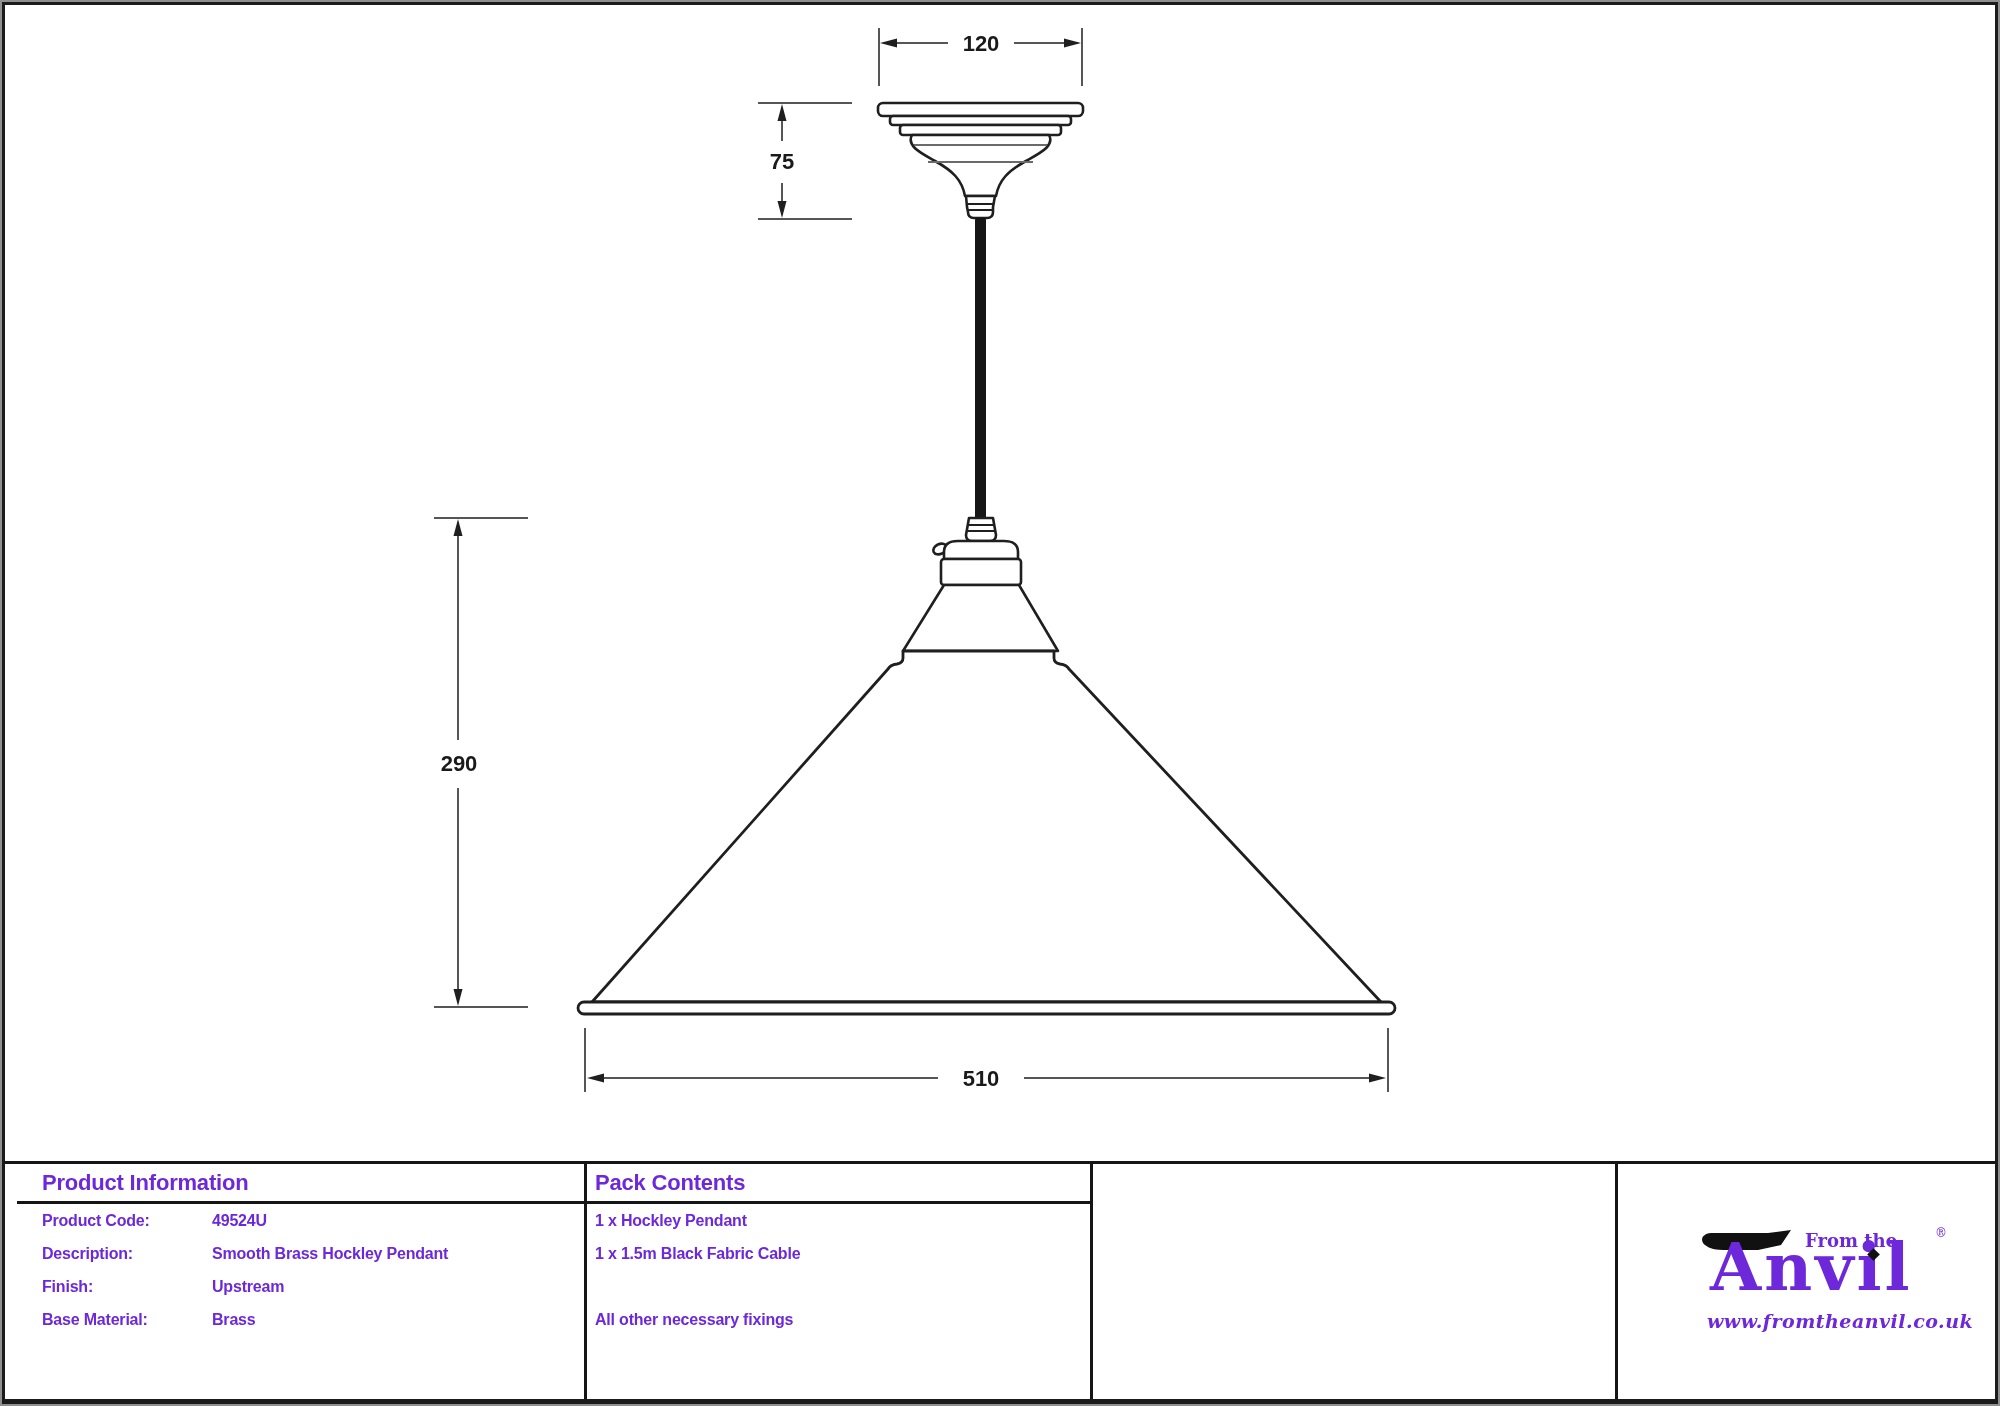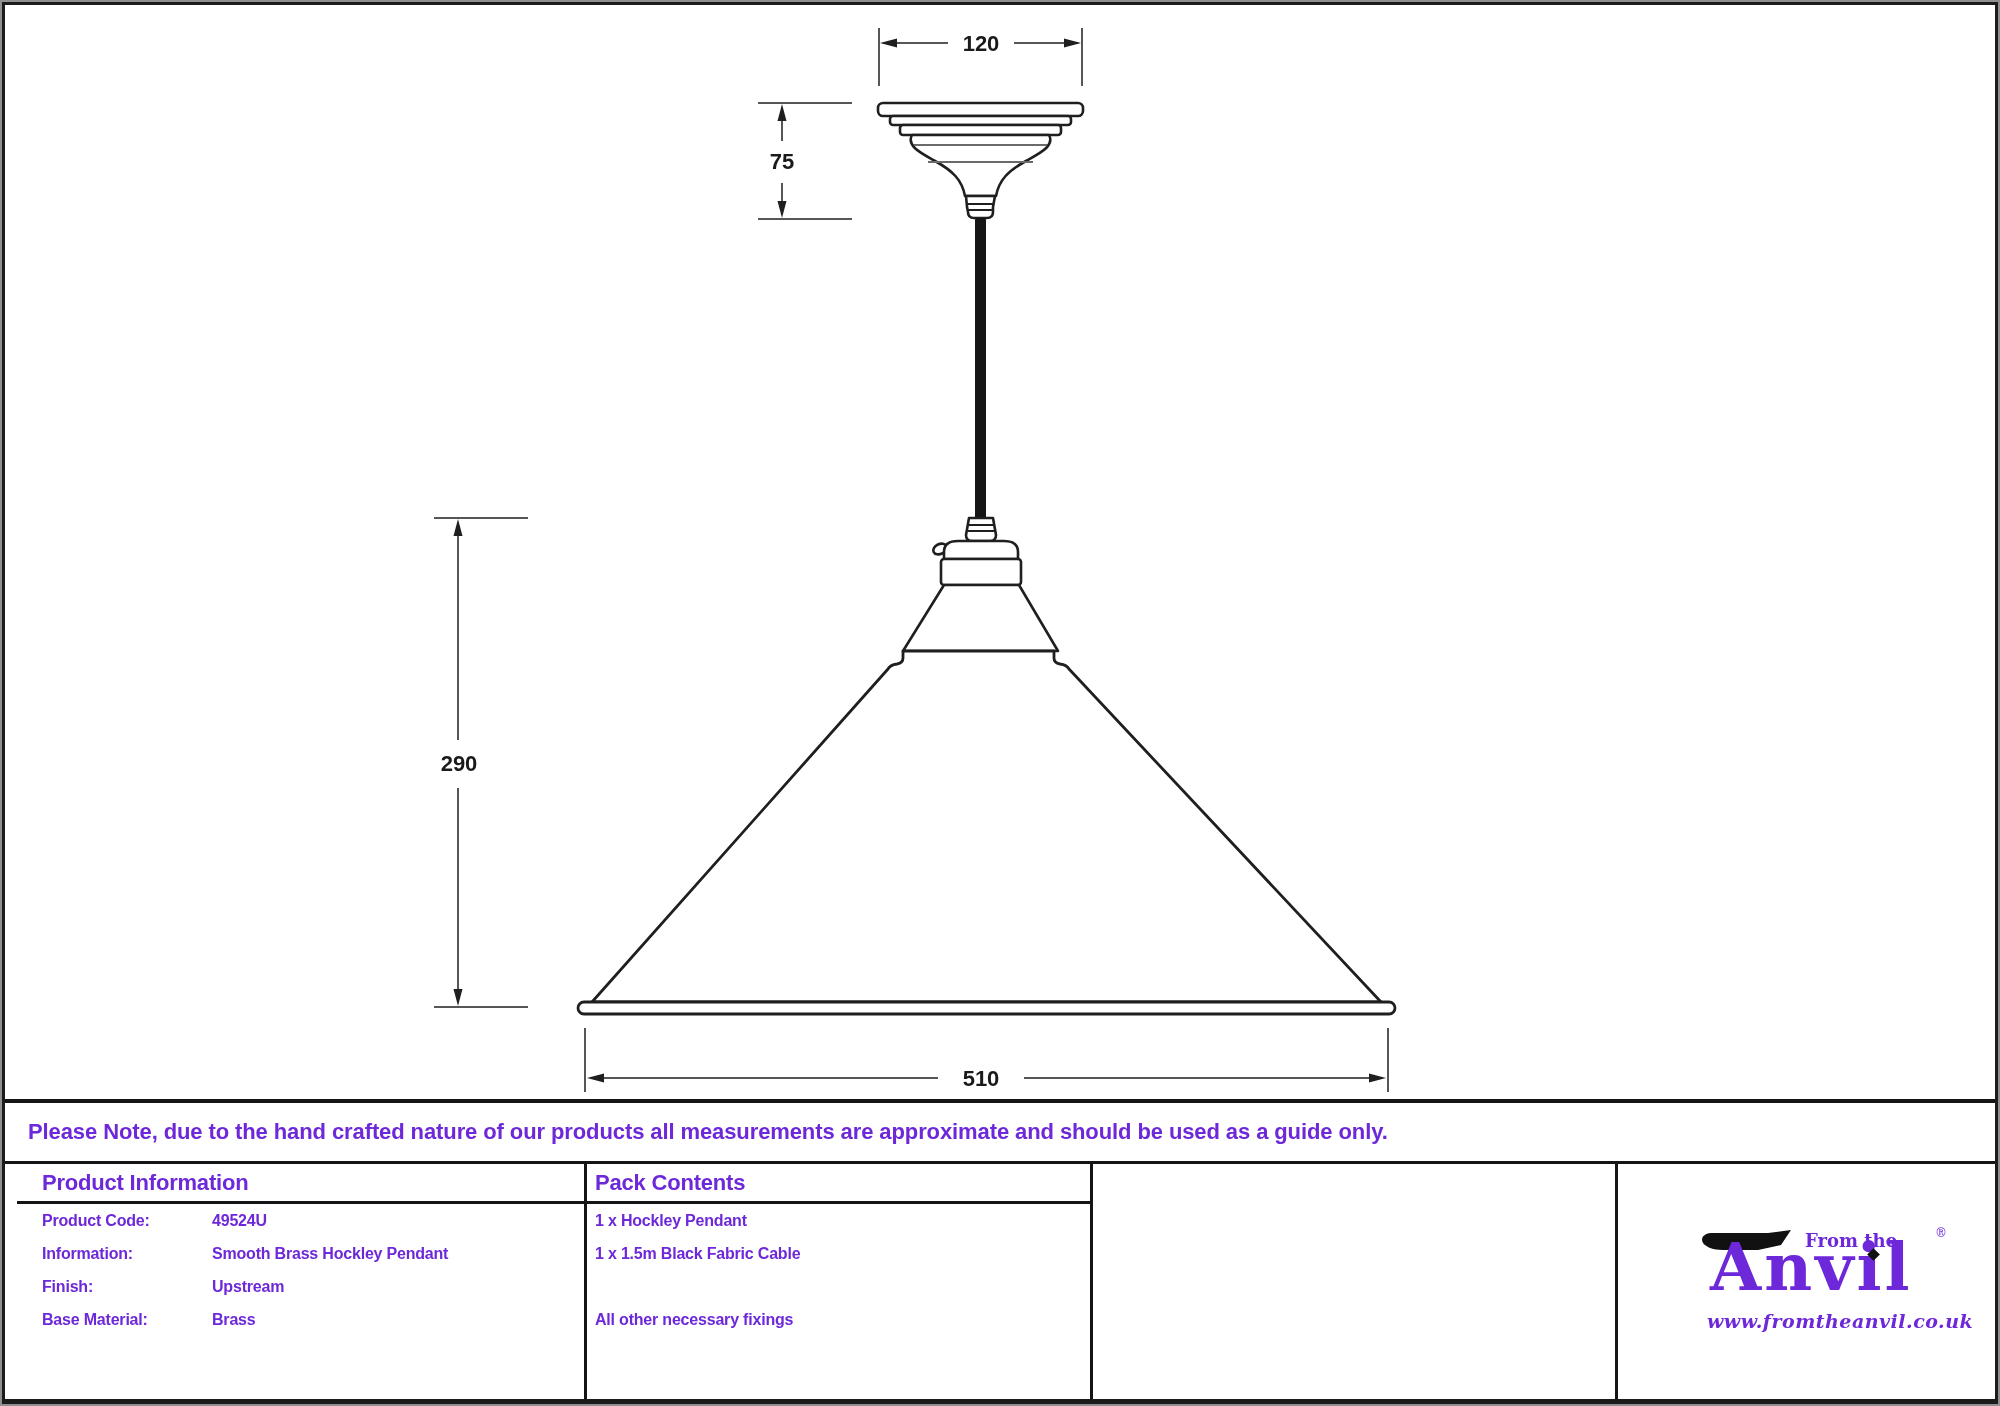--- a/index.html
+++ b/index.html
@@ -125,35 +125,32 @@
         <line x1="585" y1="1028" x2="585" y2="1092"></line>
         <line x1="1388" y1="1028" x2="1388" y2="1092"></line>
         <line x1="592" y1="1078" x2="938" y2="1078"></line>
         <line x1="1024" y1="1078" x2="1380" y2="1078"></line>
         <polygon points="587,1078 604,1073.5 604,1082.5" fill="#1f1f1f" stroke="none"></polygon>
         <polygon points="1386,1078 1369,1073.5 1369,1082.5" fill="#1f1f1f" stroke="none"></polygon>
         <text class="dim-text" x="981" y="1086" text-anchor="middle" stroke="none">510</text>
       </g>
     </svg>
 
-    <div class="note-row">
-      <span>Please Note, due to the hand crafted nature of our products all measurements are approximate and should be used as a guide only.</span>
-    </div>
 
     <div class="info-table">
 
       <div class="cell cell-c1">
         <div class="cell-header">Product Information</div>
         <div class="cell-body">
           <div class="kv-row">
             <span class="kv-label">Product Code:</span>
             <span class="kv-value">49524U</span>
           </div>
           <div class="kv-row">
-            <span class="kv-label">Information:</span>
+            <span class="kv-label">Description:</span>
             <span class="kv-value">Smooth Brass Hockley Pendant</span>
           </div>
           <div class="kv-row">
             <span class="kv-label">Finish:</span>
             <span class="kv-value">Upstream</span>
           </div>
           <div class="kv-row">
             <span class="kv-label">Base Material:</span>
             <span class="kv-value">Brass</span>
           </div>

